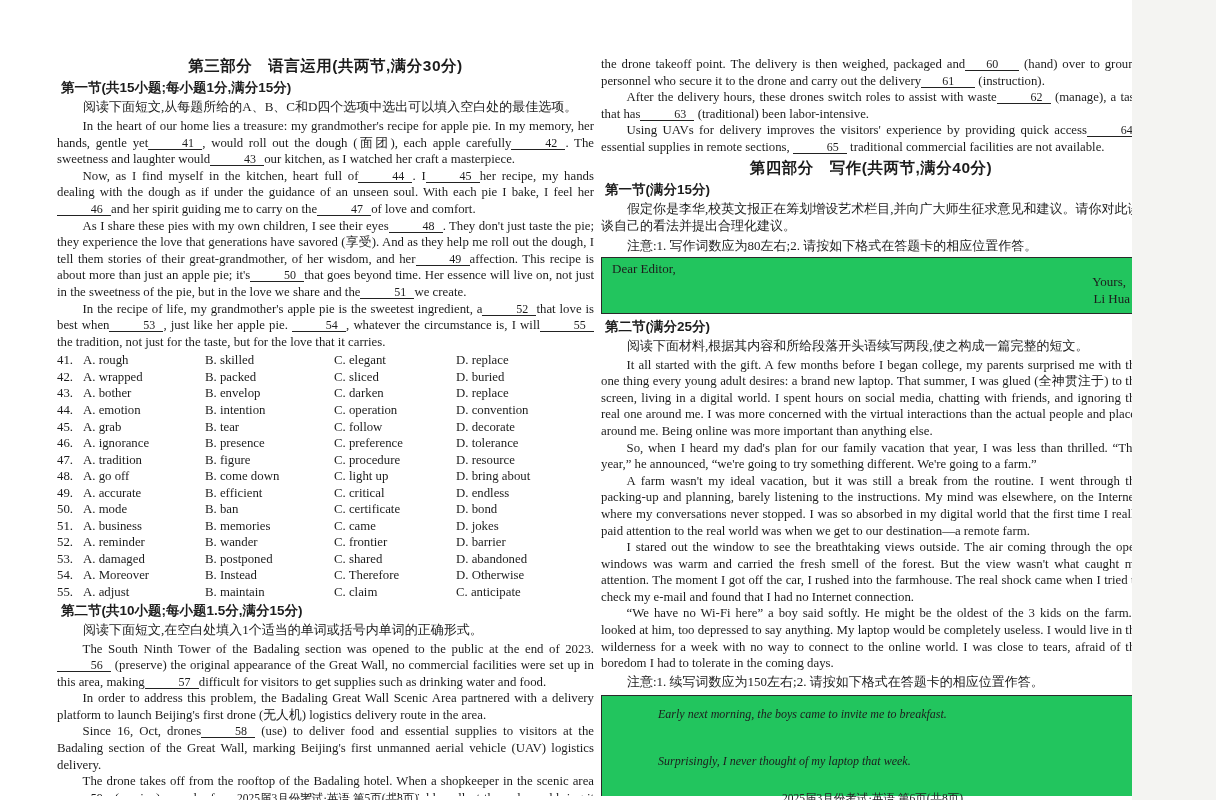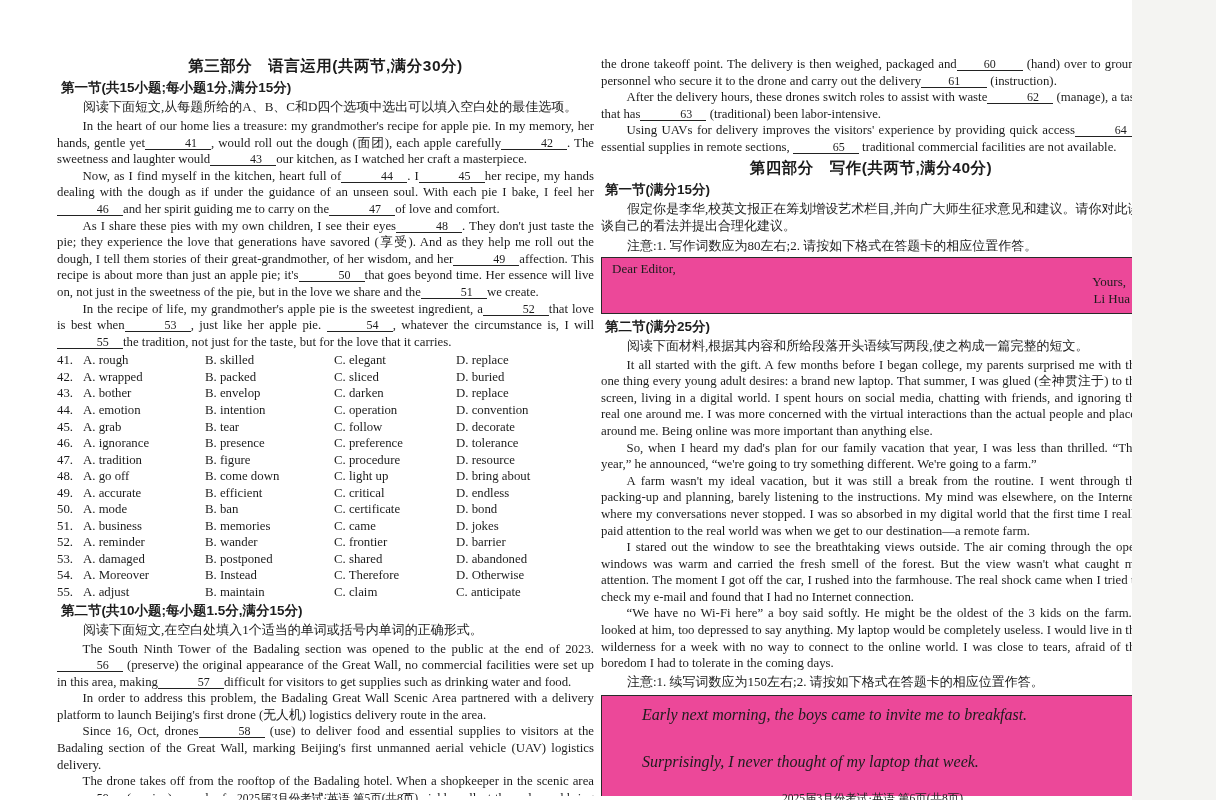--- a/index.html
+++ b/index.html
@@ -6,30 +6,30 @@
   body{width:1216px;height:800px;background:#f4f4f2;font-family:"Liberation Serif","DejaVu Serif",serif;color:#1c1c1c;}
   .page{position:relative;width:1132px;height:800px;background:#ffffff;overflow:hidden;}
   .col{position:absolute;top:56px;}
   .col-left{left:57px;width:537px;height:740px;overflow:hidden;}
   .col-right{left:601px;width:540px;height:740px;overflow:hidden;}
   .part-title{text-align:center;font-family:"Liberation Sans","DejaVu Sans",sans-serif;font-weight:700;font-size:15.5px;line-height:20px;margin:0 0 3px 0;letter-spacing:0.5px;}
   .sec-heading{font-family:"Liberation Sans","DejaVu Sans",sans-serif;font-weight:700;font-size:13.5px;line-height:18px;margin:1px 4px;}
   .instruction{font-size:13px;line-height:17px;text-indent:2em;margin:1px 0 3px 0;}
   .para{margin:0;text-indent:2em;text-align:justify;font-size:12.8px;line-height:16.6px;}
   .para.noindent{text-indent:0;}
-  .blank{display:inline-block;min-width:46px;padding:0 10px;border-bottom:1px solid #222;text-align:center;font-size:12px;line-height:12px;}
+  .blank{display:inline-block;min-width:46px;padding:0 4px;border-bottom:1px solid #222;text-align:center;font-size:12px;line-height:12px;}
   .choices{margin:2px 0 1px 0;}
   .choice-row{display:grid;grid-template-columns:26px 122px 129px 122px 1fr;font-size:12.8px;line-height:16.55px;}
   .choice-row span{white-space:nowrap;overflow:hidden;}
-  .answer-box{border:1.2px solid #2a2a2a;font-size:13px;background:#ec4899;}
+  .answer-box{border:1.2px solid #2a2a2a;font-size:13px;background:#22c55e;}
   .box-letter{height:48px;padding:3px 10px 4px 10px;margin:3px 0 4px 0;position:relative;}
   .box-letter .closing{position:absolute;right:14px;top:16px;}
   .box-letter .signature{position:absolute;right:10px;top:33px;}
   .box-cont{height:96px;padding:8px 12px;margin:5px 0 0 0;font-style:italic;}
-  .box-cont .cont-line{margin:2px 0 0 28px;font-size:16px;line-height:17px;}
+  .box-cont .cont-line{margin:2px 0 0 44px;font-size:12px;line-height:17px;}
   .box-cont .cont-line.second{margin-top:30px;}
   .footer{position:absolute;top:791px;font-size:11.5px;color:#222;text-align:center;}
   .footer-left{left:155px;width:345px;}
   .footer-right{left:700px;width:345px;}
   .seal-dash{position:absolute;left:1163px;top:57px;height:743px;border-left:2px dashed #4a4a4a;}
   .seal-dot{position:absolute;left:1181px;top:62px;height:738px;border-left:1.5px dotted #777;}
   .seal-ring{position:absolute;left:1177px;width:7px;height:7px;border:1.2px solid #555;border-radius:50%;background:#fff;}
   .seal-char{position:absolute;left:1173px;width:17px;text-align:center;font-size:13px;color:#333;background:#fff;font-family:"Liberation Sans","DejaVu Sans",sans-serif;}
   .gap2{height:2px;}
 </style>

